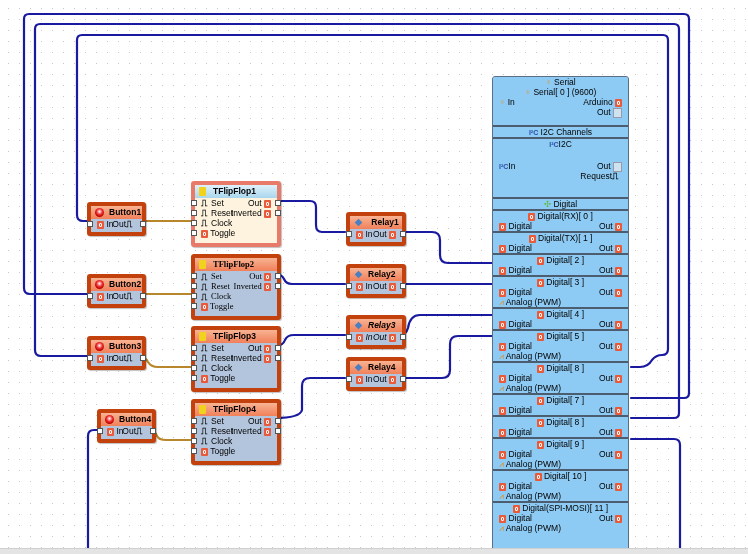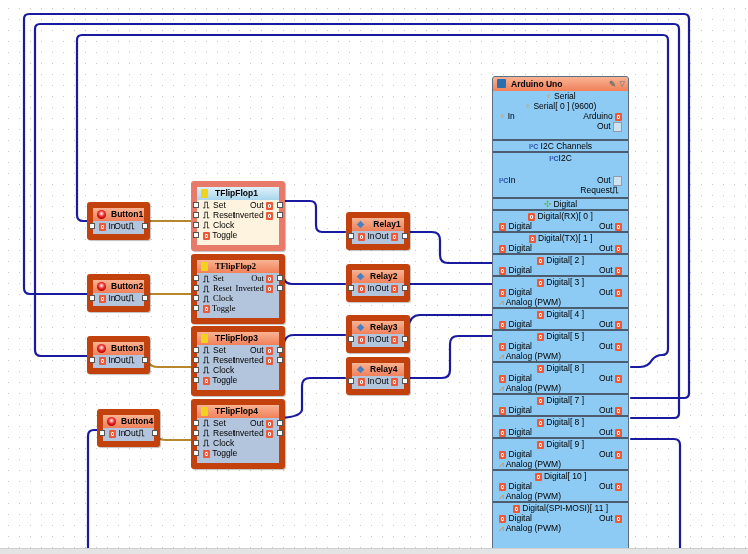--- a/index.html
+++ b/index.html
@@ -3,21 +3,21 @@
 <meta charset="utf-8">
 <style>
   html,body{margin:0;padding:0;}
   body{width:748px;height:554px;overflow:hidden;position:relative;background:#fff;
     font-family:"Liberation Sans",sans-serif;font-size:9px;color:#000;}
   .canvas{position:absolute;left:0;top:0;width:748px;height:548px;
     background-color:#fff;
     background-image:radial-gradient(circle,#c8c8c8 0.8px,transparent 1px);
     background-size:11px 11px;background-position:3px 3px;}
   svg.wires{position:absolute;left:0;top:0;width:748px;height:548px;}
-  .comp{position:absolute;border:6px solid #c2410c;border-radius:3px;background:#b3c5dd;
+  .comp{position:absolute;border:4px solid #c2410c;border-radius:3px;background:#b3c5dd;
     box-shadow:1px 1px 1px rgba(0,0,0,0.25);}
   .comp.sel{border-color:#e87a6a;background:#fdf3de;}
   .hdr{height:13px;border-radius:2px 2px 0 0;background:linear-gradient(#f9b392,#f0805a);
     font-weight:bold;font-size:8.5px;line-height:13px;padding-left:18px;position:relative;white-space:nowrap;}
   .hdr .hico{position:absolute;left:4px;top:2px;width:9px;height:9px;}
   .row{height:10px;line-height:10px;position:relative;font-size:8.5px;white-space:nowrap;}
   .pin{position:absolute;width:4px;height:4px;border:1px solid #555;background:#fff;top:2px;}
   .pl{left:-4px;} .pr{right:-4px;}
   .ico{display:inline-block;vertical-align:middle;}
   .ibool{width:7px;height:8px;background:#e85a3a;border-radius:1px;position:relative;}
@@ -216,41 +216,40 @@
 </div>
 <div class="comp" style="left:346px;top:264px;width:52px;height:26px;">
   <div class="hdr"><span class="hico" style="background:#4a7fc1;transform:rotate(45deg) scale(.6);"></span><span>Relay2</span></div>
   <div class="row">
       <span class="pin pl"></span>
       <span class="lbl-l"><span class="ico ibool"></span> <span>In</span></span>
       <span class="lbl-r"><span>Out</span> <span class="ico ibool"></span></span>
       <span class="pin pr"></span>
     </div>
 </div>
-<div class="comp" style="left:346px;top:315px;width:52px;height:26px;">
+<div class="comp" style="left:346px;top:315px;width:52px;height:26px;font-style:italic;">
   <div class="hdr"><span class="hico" style="background:#4a7fc1;transform:rotate(45deg) scale(.6);"></span><span>Relay3</span></div>
   <div class="row">
       <span class="pin pl"></span>
       <span class="lbl-l"><span class="ico ibool"></span> <span>In</span></span>
       <span class="lbl-r"><span>Out</span> <span class="ico ibool"></span></span>
       <span class="pin pr"></span>
     </div>
 </div>
 <div class="comp" style="left:346px;top:357px;width:52px;height:26px;">
   <div class="hdr"><span class="hico" style="background:#4a7fc1;transform:rotate(45deg) scale(.6);"></span><span>Relay4</span></div>
   <div class="row">
       <span class="pin pl"></span>
       <span class="lbl-l"><span class="ico ibool"></span> <span>In</span></span>
       <span class="lbl-r"><span>Out</span> <span class="ico ibool"></span></span>
       <span class="pin pr"></span>
     </div>
 </div>
 
 <div class="ard">
-  <div class="hdr"><span class="hico" style="background:#2a6fb0;border-radius:1px"></span><span>Arduino Uno</span><span style="position:absolute;right:12px;top:0;color:#776">✎</span><span style="position:absolute;right:3px;top:0;color:#888;font-size:7px">▽</span></div>
   <div class="sec" style="border-top:none">
     <div class="row ctr"><span style="color:#c9a05a">♆</span> <span>Serial</span></div>
     <div class="row ctr"><span style="color:#c9a05a">♆</span> <span>Serial[ 0 ] (9600)</span></div>
     <div class="row">
         <span class="lbl-l"><span style="color:#c9a05a">♆</span> <span>In</span></span>
         <span class="lbl-r"><span>Arduino</span> <span class="ico ibool"></span></span>
       </div>
     <div class="row">
         <span class="lbl-r"><span>Out</span> <span class="ico" style="width:7px;height:8px;background:#cfe3ef;border:1px solid #99a"></span></span>
       </div>
@@ -262,21 +261,21 @@
     <div class="row ctr"><span style="color:#2a4fa8;font-weight:bold;font-size:7px">I²C</span><span>I2C</span></div>
     <div class="row" style="height:12px"></div>
     <div class="row">
         <span class="lbl-l"><span style="color:#2a4fa8;font-weight:bold;font-size:7px">I²C</span><span>In</span></span>
         <span class="lbl-r"><span>Out</span> <span class="ico" style="width:7px;height:8px;background:#cfe3ef;border:1px solid #99a"></span></span>
       </div>
     <div class="row">
         <span class="lbl-r"><span>Request</span><span class="ico iclk">⎍</span></span>
       </div>
   </div>
-  <div class="sec" style="margin-top:2px">
+  <div class="sec" style="margin-top:16px">
     <div class="row ctr"><span style="color:#5cb83a">✣</span> <span>Digital</span></div>
   </div>
   <div id="digital-list">
       <div class="sec">
         <div class="row ctr"><span class="ico ibool"></span> <span>Digital(RX)[ 0 ]</span></div>
         <div class="row">
           <span class="lbl-l"><span class="ico ibool"></span> <span>Digital</span></span>
           <span class="lbl-r"><span>Out</span> <span class="ico ibool"></span></span>
         </div>
       </div>

